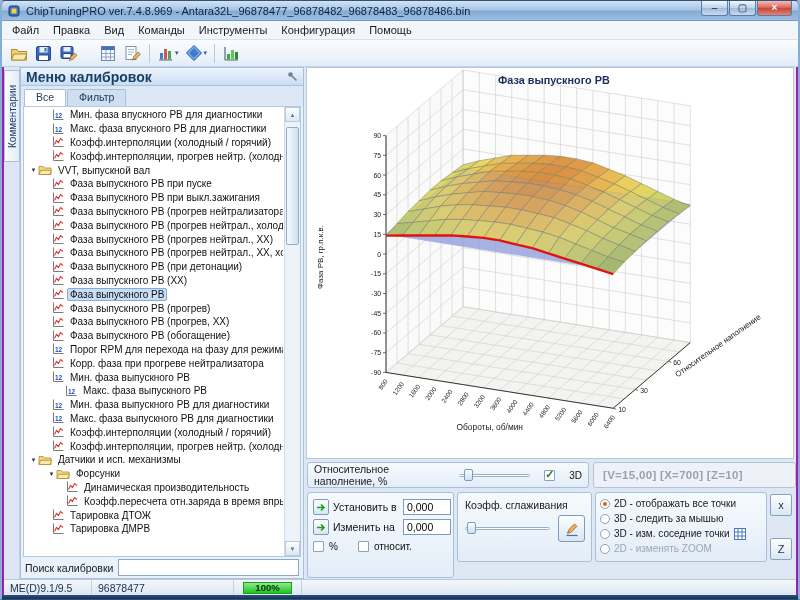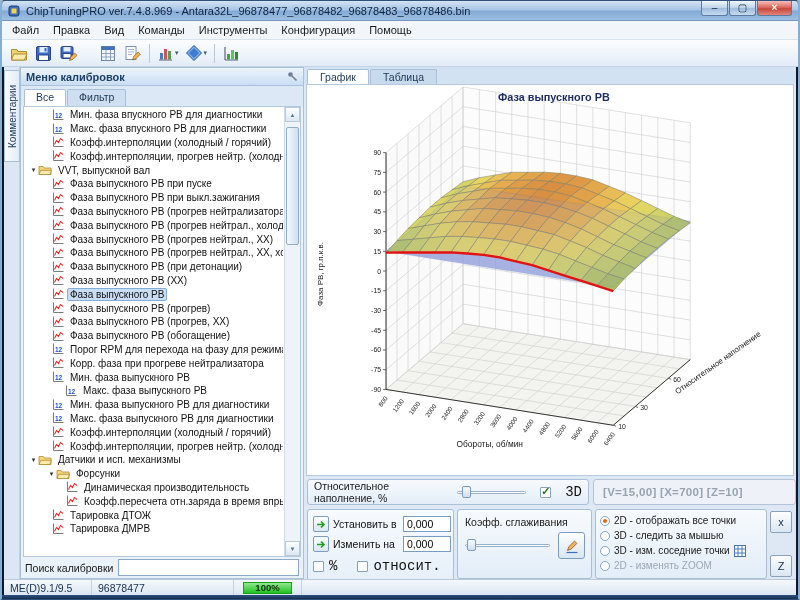--- a/index.html
+++ b/index.html
@@ -1,18 +1,18 @@
 <!DOCTYPE html>
 <html><head>
 <meta charset="utf-8">
 <style>
   *{margin:0;padding:0;box-sizing:border-box;font-family:"Liberation Sans",sans-serif;}
   html,body{width:800px;height:600px;overflow:hidden;background:#9db8d2;}
   #app{position:relative;width:800px;height:600px;}
-  .window{position:absolute;inset:0;background:#0f172a;border:1px solid #30517c;border-left:2px solid #86aed2;border-right:2px solid #86aed2;border-radius:5px 5px 0 0;overflow:hidden;}
+  .window{position:absolute;inset:0;background:#a21caf;border:1px solid #30517c;border-left:2px solid #86aed2;border-right:2px solid #86aed2;border-radius:5px 5px 0 0;overflow:hidden;}
 
   
   .titlebar{position:absolute;left:0;top:0;right:0;height:20px;background:linear-gradient(#d3e3f3,#a8c6e6 45%,#84abd6 55%,#9dbfe2);border-bottom:1px solid #7397bd;display:flex;align-items:center;padding-left:5px;}
   .title-text{font-size:11px;color:#10243c;margin-left:5px;white-space:nowrap;overflow:hidden;text-overflow:ellipsis;max-width:620px;}
   .winbtns{position:absolute;right:6px;top:0;display:flex;}
   .winbtn{width:27px;height:15px;border:1px solid #5d7ba0;border-top:none;background:linear-gradient(#f2f7fc,#bed3e9 48%,#9fbddd 52%,#c6daee);display:flex;align-items:center;justify-content:center;font-size:10px;line-height:10px;color:#123;border-radius:0 0 3px 3px;margin-left:1px;}
   .winbtn.close{width:35px;background:linear-gradient(#f4beb8,#dd6a5e 45%,#c4483b 55%,#e2847a);color:#fff;font-weight:bold;}
 
   
   .menubar{position:absolute;left:0;top:20px;right:0;height:19px;background:#f2f6fb;border-bottom:1px solid #d7e2ee;display:flex;align-items:center;padding-left:3px;}
@@ -25,21 +25,21 @@
   .tsep{width:1px;height:19px;background:#b9c9da;margin:0 4px;}
   .tgap{width:14px;}
 
   
   .side-strip{position:absolute;left:2px;top:66px;width:16px;bottom:20px;background:#dde7f3;border-right:1px solid #c0d0e1;}
   .side-tab{margin-top:3px;width:16px;height:92px;background:linear-gradient(90deg,#fafcfe,#e2ecf6);border:1px solid #a9c0d9;border-radius:0 0 0 0;display:flex;align-items:center;justify-content:center;}
   .side-tab span{writing-mode:vertical-rl;transform:rotate(180deg);font-size:10px;color:#1c3f66;}
 
   
   .calib-panel{position:absolute;left:18px;top:66px;width:284px;bottom:20px;background:#e9f1fa;border:1px solid #a9c0d9;display:flex;flex-direction:column;}
-  .panel-header{height:18px;background:linear-gradient(#edf4fc,#c9ddf2);border-bottom:1px solid #aac2dc;display:flex;align-items:center;justify-content:space-between;font-size:11px;font-weight:bold;color:#1c3f66;padding:0 5px;gap:22px;}
+  .panel-header{height:18px;background:linear-gradient(#edf4fc,#c9ddf2);border-bottom:1px solid #aac2dc;display:flex;align-items:center;justify-content:space-between;font-size:14px;font-weight:bold;color:#1c3f66;padding:0 5px;gap:22px;}
   .panel-tabs{height:20px;display:flex;gap:1px;padding:3px 3px 0;background:#dce8f5;}
   .ptab{font-size:10.5px;padding:1px 11px 2px;border:1px solid #a9c0d9;border-bottom:none;border-radius:2px 2px 0 0;background:#cddff0;color:#223c58;}
   .ptab.active{background:#fff;}
   .tree-holder{flex:1;position:relative;margin:0 2px;border:1px solid #b5c9de;background:#fff;overflow:hidden;}
   .tree{position:absolute;left:1px;top:1px;right:17px;bottom:1px;overflow:hidden;}
   .tree-row{height:13.8px;display:flex;align-items:center;font-size:10px;white-space:nowrap;color:#111;}
   .tree-row .tw{width:9px;font-size:7px;color:#333;text-align:center;flex:none;}
   .tree-row .ticon{flex:none;display:flex;align-items:center;margin-right:3px;}
   .tree-row .tlabel{padding:0 2px;border:1px solid transparent;}
   .tree-row.sel .tlabel{background:#c9def5;border:1px solid #82aedb;border-radius:2px;}
@@ -66,21 +66,21 @@
   .coords{position:absolute;left:289px;top:3px;width:203px;height:26px;border:1px solid #b4c4d6;border-radius:3px;background:#eef2f8;display:flex;align-items:center;font-size:11.5px;font-weight:bold;color:#98a2b0;padding-left:9px;letter-spacing:.3px;}
   .grp-set{left:3px;top:33px;width:147px;height:86px;}
   .grp-smooth{left:153px;top:33px;width:135px;height:70px;}
   .grp-modes{left:291px;top:33px;width:172px;height:70px;padding:3px 4px;}
   .srow{position:absolute;left:5px;display:flex;align-items:center;gap:4px;}
   .mini-btn{width:16px;height:16px;border:1px solid #7c9cbd;border-radius:2px;background:linear-gradient(#fdfefe,#d9e6f2);display:flex;align-items:center;justify-content:center;padding:0;}
   .slabel{font-size:10.5px;color:#111;width:66px;}
   .num{width:48px;height:16px;border:1px solid #7c9cbd;font-size:10.5px;padding:0 3px;background:#fff;}
   .cb{width:11px;height:11px;border:1px solid #8aa3bd;background:#fff;display:inline-block;position:relative;border-radius:1px;flex:none;}
   .cb.checked::after{content:"✓";position:absolute;top:-3px;left:0px;color:#2a7a2a;font-size:11px;font-weight:bold;}
-  .cblabel{font-size:14px;color:#111;font-family:Liberation Mono, monospace;}
+  .cblabel{font-size:10px;color:#111;}
   .slider{position:relative;height:14px;}
   .slider .track{position:absolute;left:0;right:0;top:6px;height:3px;border:1px solid #9ab0c8;background:#fff;border-radius:2px;}
   .slider .thumb{position:absolute;top:1px;width:9px;height:12px;background:linear-gradient(#f8fbfe,#cfe0f1);border:1px solid #7c9cbd;border-radius:2px;}
   .mode-row{display:flex;align-items:center;gap:4px;height:15px;font-size:10px;color:#1a1a1a;}
   .mode-row.disabled{color:#9aa7b4;}
   .radio{width:10px;height:10px;border:1px solid #8aa3bd;border-radius:50%;background:#fff;position:relative;flex:none;}
   .radio.sel::after{content:"";position:absolute;left:2px;top:2px;width:4px;height:4px;border-radius:50%;background:#e0650f;}
   .sqbtn{position:absolute;width:22px;height:22px;border:1px solid #8aa3bd;border-radius:2px;background:linear-gradient(#fdfefe,#d9e6f2);font-size:11px;color:#16304f;display:flex;align-items:center;justify-content:center;}
   .pencil-btn{position:absolute;right:6px;top:22px;width:27px;height:27px;border:1px solid #7c9cbd;border-radius:3px;background:linear-gradient(#fdfefe,#d9e6f2);display:flex;align-items:center;justify-content:center;}
 
@@ -540,24 +540,20 @@
           <div class="sb-btn down">▼</div>
         </div>
       </div>
       <div class="search-row">
         <label>Поиск калибровки</label>
         <input class="search-input" style="">
       </div>
     </div>
 
     <div class="main">
-      <div class="main-tabs" id="main-tabs">
-          <div class="mtab active">График</div>
-          <div class="mtab">Таблица</div>
-        </div>
       <div class="chart-wrap">
         <svg id="surface-svg" viewBox="0 0 492 392" preserveAspectRatio="none">
             <g>
               <polygon points="80.0,306.0 158.0,240.0 158.0,2.0 80.0,68.0" fill="#fafafa"></polygon>
               <polygon points="158.0,240.0 388.0,276.0 388.0,38.0 158.0,2.0" fill="#fcfcfc"></polygon>
               <polygon points="80.0,306.0 310.0,342.0 388.0,276.0 158.0,240.0" fill="#f3f3ef"></polygon>
               <polyline points="80.0,306.0 158.0,240.0 388.0,276.0" fill="none" stroke="#cccccc" stroke-width="0.6"></polyline>
               <line x1="77" y1="306" x2="80" y2="306" stroke="#444" stroke-width="0.8"></line>
               <text x="75" y="308.5" text-anchor="end" font-size="7" fill="#222">-90</text>
               <polyline points="80.0,286.2 158.0,220.2 388.0,256.2" fill="none" stroke="#cccccc" stroke-width="0.6"></polyline>

